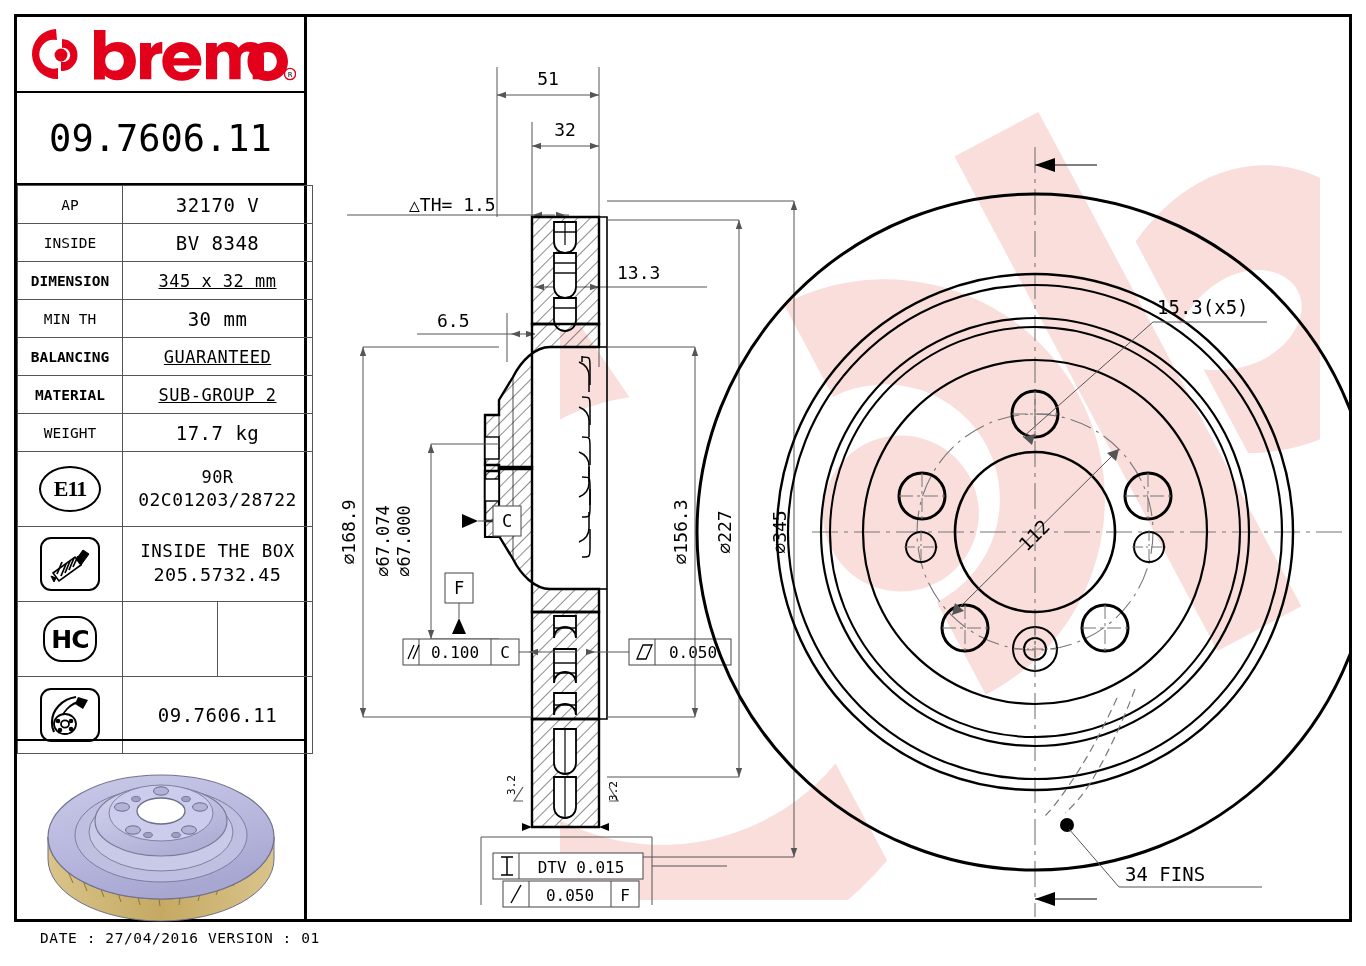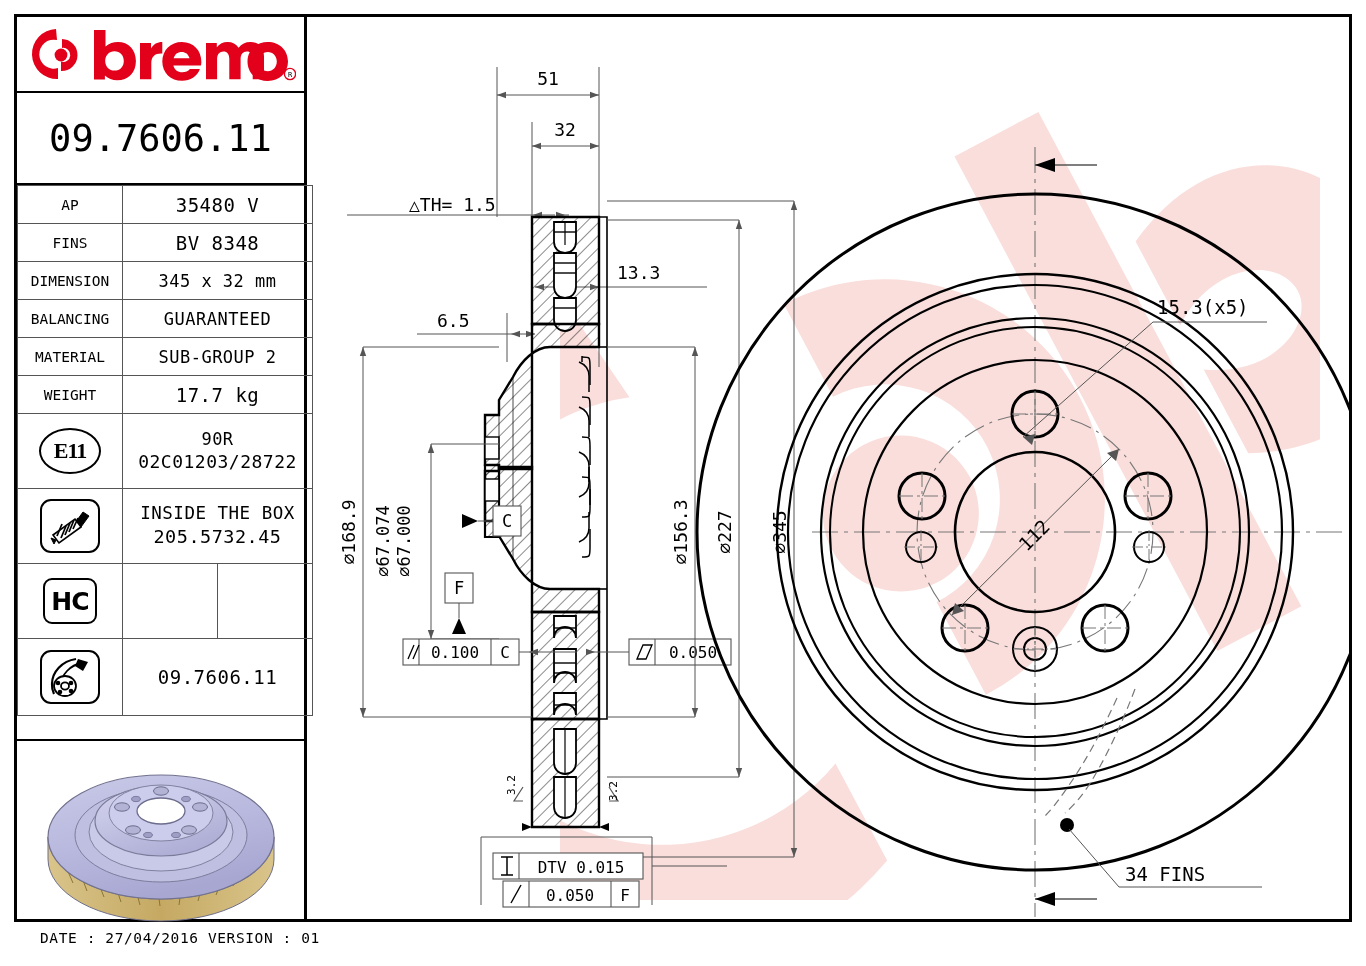--- a/index.html
+++ b/index.html
@@ -67,40 +67,40 @@
     height: 37px;
     text-align: center;
     vertical-align: middle;
     color: #000;
     padding: 0 2px;
     font-family: "DejaVu Sans Mono", monospace;
     margin-left: 16px;
   }
   td.k { width: 100px; font-size: 14.5px; }
   td.v { width: 185px; font-size: 19px; letter-spacing: .5px; }
-  td.v.sm { font-size: 17px; }
+  td.v.sm { font-size: 17px; text-decoration: underline; }
   tr.tall td { height: 74px; }
   tr.tall2 td { height: 76px; }
   .two-line { line-height: 1.32; }
-  .vsmall { font-size: 15.5px; }
+  .vsmall { font-size: 15.5px; font-weight: bold; }
   .big-code { font-size: 29px; letter-spacing: 0px; }
 
   
   .icon-cell { width: 100px; }
   .e11 {
     display: inline-flex; align-items: center; justify-content: center;
     width: 58px; height: 42px; border: 2.5px solid #000;
     border-radius: 50%;
     font-family: Liberation Serif, serif;
     font-weight: bold; font-size: 22px; letter-spacing: -1px;
   }
   .hc {
     display: inline-flex; align-items: center; justify-content: center;
     width: 50px; height: 42px; border: 2.5px solid #000;
-    border-radius: 9px;
+    border-radius: 19px;
     font-family: "DejaVu Sans", sans-serif;
     font-weight: bold; font-size: 25px; letter-spacing: -1px;
   }
   .iconbox {
     display: inline-flex; align-items: center; justify-content: center;
     width: 56px; height: 50px; border: 2.5px solid #000;
     border-radius: 11px; overflow: hidden;
   }
   
   #photo-cell {
@@ -170,29 +170,33 @@
     </div>
 
     <div class="code-cell">
       <span class="code-text">09.7606.11</span>
     </div>
 
     <table class="spec">
       <tbody>
           <tr>
         <td class="k">AP</td>
-        <td class="v">35480 V</td>
+        <td class="v">32170 V</td>
       </tr>
       <tr>
-        <td class="k">FINS</td>
+        <td class="k">INSIDE</td>
         <td class="v">BV 8348</td>
       </tr>
       <tr>
         <td class="k vsmall">DIMENSION</td>
         <td class="v sm">345 x 32 mm</td>
+      </tr>
+      <tr>
+        <td class="k">MIN TH</td>
+        <td class="v">30 mm</td>
       </tr>
       <tr>
         <td class="k vsmall">BALANCING</td>
         <td class="v sm">GUARANTEED</td>
       </tr>
       <tr>
         <td class="k vsmall">MATERIAL</td>
         <td class="v sm">SUB-GROUP 2</td>
       </tr>
       <tr>

